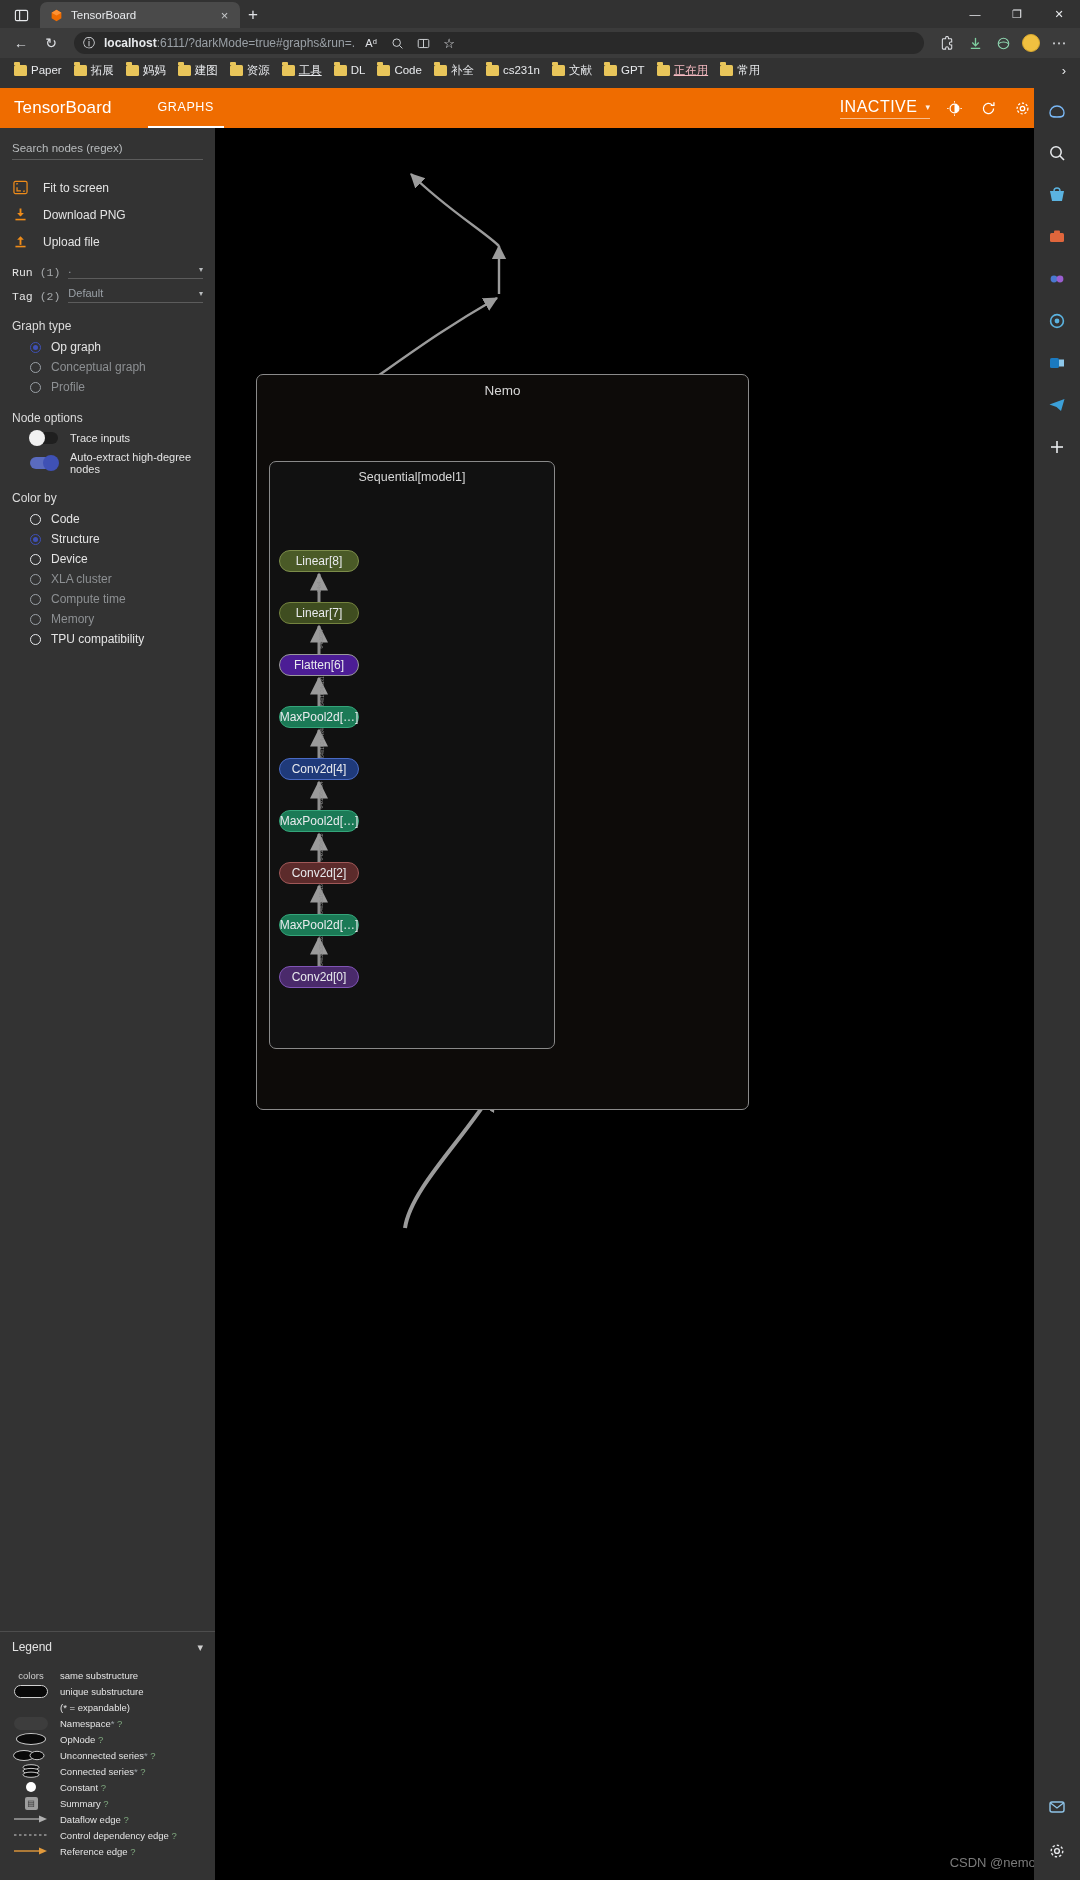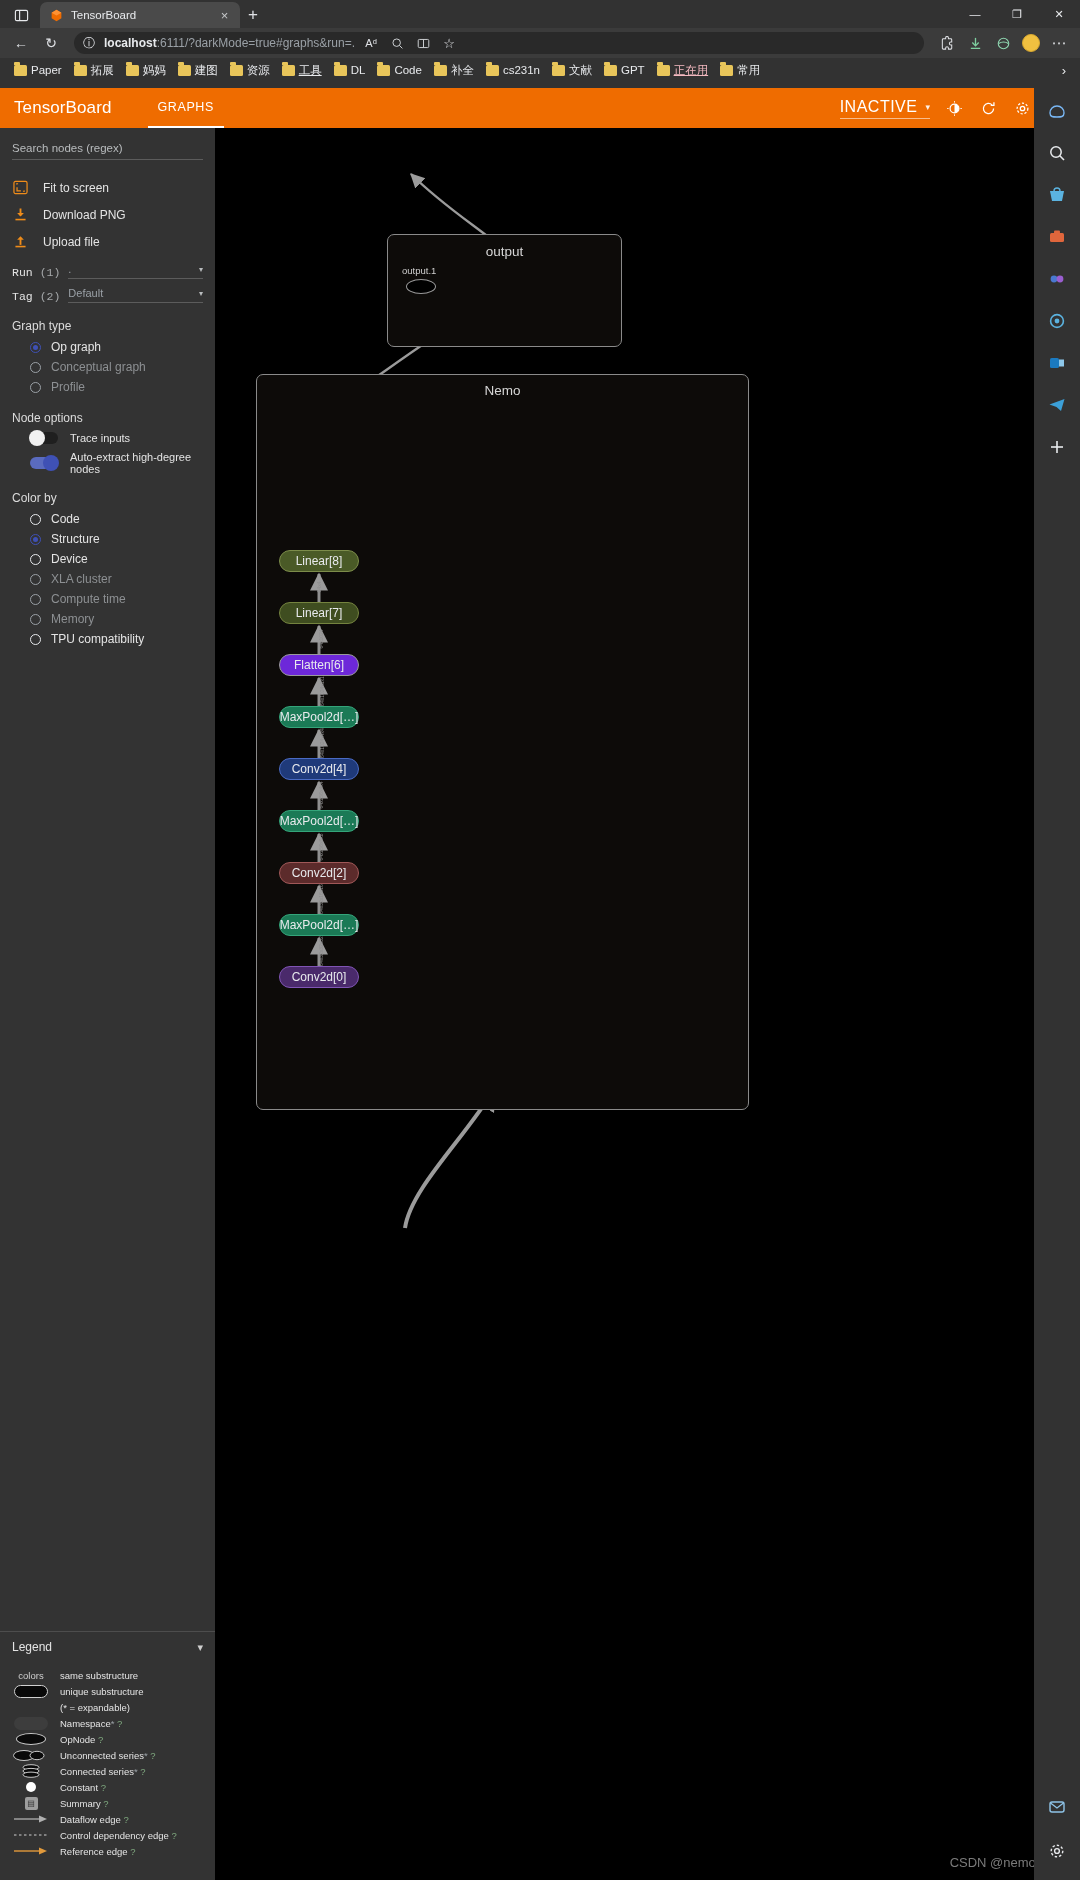--- a/index.html
+++ b/index.html
@@ -569,51 +569,49 @@
           <path d="M190,1100 C196,1060 250,1010 280,960" fill="none" stroke="#9b9b9b" stroke-width="4" marker-end="url(#ah)"></path>
           <path d="M280,960 C282,950 288,930 290,905" fill="none" stroke="#9b9b9b" stroke-width="4"></path>
 
           <path d="M104,320 C104,300 120,280 160,250" fill="none" stroke="#9b9b9b" stroke-width="2.4" marker-end="url(#ah)"></path>
           <path d="M160,250 C200,222 230,200 282,170" fill="none" stroke="#9b9b9b" stroke-width="2.4" marker-end="url(#ah)"></path>
 
           <path d="M284,166 L284,118" fill="none" stroke="#9b9b9b" stroke-width="2.4" marker-end="url(#ah)"></path>
           <path d="M284,118 C270,104 230,80 196,46" fill="none" stroke="#9b9b9b" stroke-width="2.4" marker-end="url(#ah)"></path>
         </svg>
 
-        <div class="gnode-box" style="left:172px;top:106px;width:235px;height:113px;">
-          <div class="gtitle" style="top:9px;">output</div>
-          <div class="op-label" style="left:14px;top:30px;">output.1</div>
-          <div class="op-ellipse" style="left:18px;top:44px;"></div>
-        </div>
 
         <div class="gnode-box" style="left:41px;top:246px;width:493px;height:736px;">
           <div class="gtitle" style="top:8px;">Nemo</div>
         </div>
 
+        <div class="gnode-box" style="left:54px;top:333px;width:286px;height:588px;background:#111;">
+          <div class="gtitle" style="top:8px;font-size:12.5px;">Sequential[model1]</div>
+        </div>
 
         <svg width="820" height="1752" style="position:absolute;left:0;top:0;">
           <g stroke="#8f8f8f" stroke-width="3" fill="none" marker-end="url(#ah)">
             <line x1="104" y1="474" x2="104" y2="446"></line>
             <line x1="104" y1="526" x2="104" y2="498"></line>
             <line x1="104" y1="578" x2="104" y2="550"></line>
             <line x1="104" y1="630" x2="104" y2="602"></line>
             <line x1="104" y1="682" x2="104" y2="654"></line>
             <line x1="104" y1="734" x2="104" y2="706"></line>
             <line x1="104" y1="786" x2="104" y2="758"></line>
             <line x1="104" y1="838" x2="104" y2="810"></line>
           </g>
         </svg>
 
         <div class="layer" style="left:64px;top:422px;width:80px;background:#4a5a27;border:1px solid #7c8c4a;">
           <span>Linear[8]</span>
         </div>
         <div class="layer" style="left:64px;top:474px;width:80px;background:#3f4d20;border:1px solid #74833f;">
           <span>Linear[7]</span>
         </div>
-        <div class="layer" style="left:64px;top:526px;width:80px;background:#6d28d9;border:1px solid #9a9a9a;">
+        <div class="layer" style="left:64px;top:526px;width:80px;background:#4c1d95;border:1px solid #9a9a9a;">
           <span>Flatten[6]</span>
         </div>
         <div class="layer" style="left:64px;top:578px;width:80px;background:#1b7a56;border:1px solid #34a57a;">
           <span>MaxPool2d[…]</span>
         </div>
         <div class="layer" style="left:64px;top:630px;width:80px;background:#1f3a7a;border:1px solid #4a6bc4;">
           <span>Conv2d[4]</span>
         </div>
         <div class="layer" style="left:64px;top:682px;width:80px;background:#1b7a56;border:1px solid #34a57a;">
           <span>MaxPool2d[…]</span>

